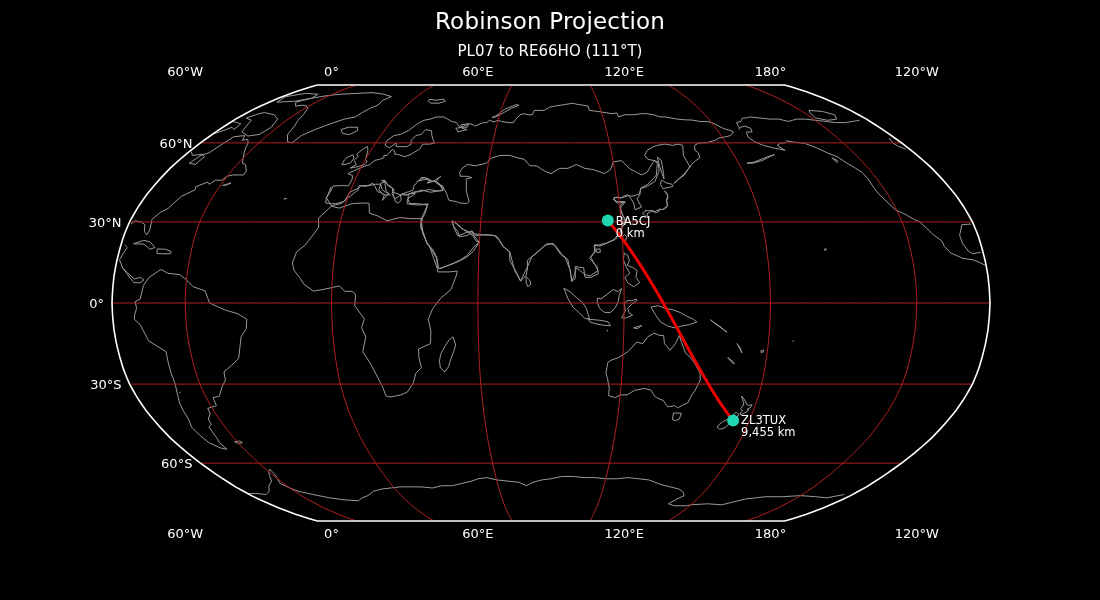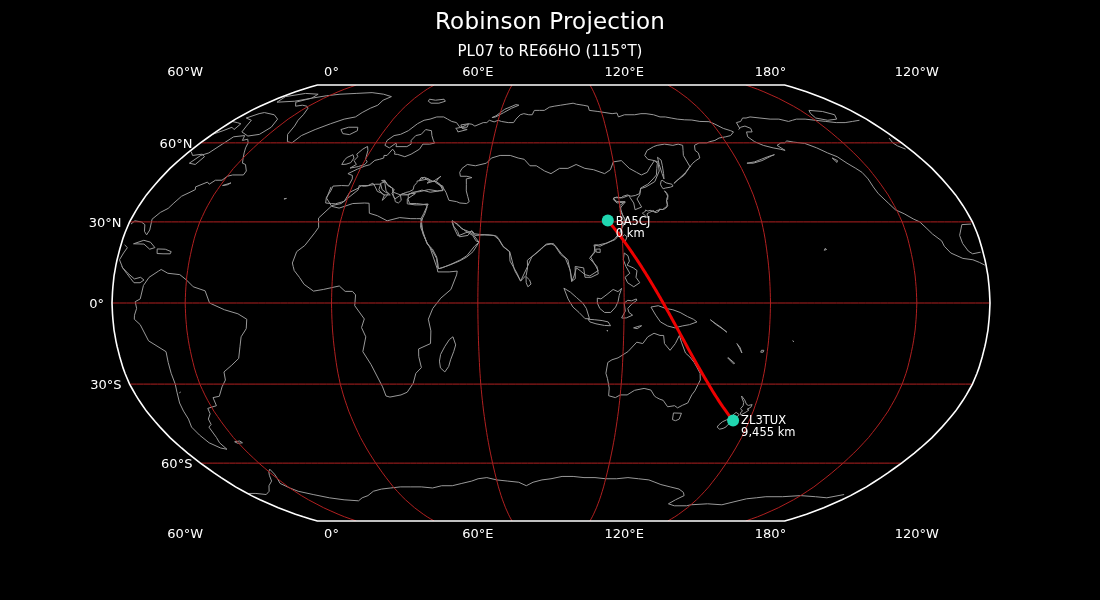--- a/index.html
+++ b/index.html
@@ -56,21 +56,21 @@
     font-size: 11.5px;
     fill: #ffffff;
   }
 </style>
 </head>
 <body>
 
 <div id="figure">
 
   <div class="title">Robinson Projection</div>
-  <div class="subtitle">PL07 to RE66HO (115°T)</div>
+  <div class="subtitle">PL07 to RE66HO (111°T)</div>
 
   <svg id="mapsvg" width="1100" height="600">
     <defs>
       <clipPath id="mapclip">
         <path id="clip-boundary" d="M784.64,521.00L791.66,518.92L798.68,516.83L806.51,514.19L815.13,510.99L823.75,507.79L832.86,503.80L841.98,499.80L850.52,495.62L858.49,491.25L866.47,486.88L873.68,482.24L880.90,477.60L887.92,472.86L894.75,468.00L901.59,463.14L907.98,458.11L914.37,453.08L920.45,447.98L926.23,442.81L932.01,437.64L936.98,432.36L941.95,427.09L946.66,421.78L951.12,416.43L955.58,411.08L959.29,405.70L962.99,400.31L966.36,394.91L969.40,389.50L972.44,384.10L974.72,378.69L977.01,373.28L978.95,367.88L980.57,362.47L982.19,357.06L983.56,351.66L984.93,346.25L986.08,340.84L987.03,335.44L987.98,330.03L988.54,324.63L989.10,319.22L989.51,313.81L989.75,308.41L990.00,303.00L989.75,297.59L989.51,292.19L989.10,286.78L988.54,281.37L987.98,275.97L987.03,270.56L986.08,265.16L984.93,259.75L983.56,254.34L982.19,248.94L980.57,243.53L978.95,238.12L977.01,232.72L974.72,227.31L972.44,221.90L969.40,216.50L966.36,211.09L962.99,205.69L959.29,200.30L955.58,194.92L951.12,189.57L946.66,184.22L941.95,178.91L936.98,173.64L932.01,168.36L926.23,163.19L920.45,158.02L914.37,152.92L907.98,147.89L901.59,142.86L894.75,138.00L887.92,133.14L880.90,128.40L873.68,123.76L866.47,119.12L858.49,114.75L850.52,110.38L841.98,106.20L832.86,102.20L823.75,98.21L815.13,95.01L806.51,91.81L798.68,89.17L791.66,87.08L784.64,85.00L317.36,85.00L310.34,87.08L303.32,89.17L295.49,91.81L286.87,95.01L278.25,98.21L269.14,102.20L260.02,106.20L251.48,110.38L243.51,114.75L235.53,119.12L228.32,123.76L221.10,128.40L214.08,133.14L207.25,138.00L200.41,142.86L194.02,147.89L187.63,152.92L181.55,158.02L175.77,163.19L169.99,168.36L165.02,173.64L160.05,178.91L155.34,184.22L150.88,189.57L146.42,194.92L142.71,200.30L139.01,205.69L135.64,211.09L132.60,216.50L129.56,221.90L127.28,227.31L124.99,232.72L123.05,238.12L121.43,243.53L119.81,248.94L118.44,254.34L117.07,259.75L115.92,265.16L114.97,270.56L114.02,275.97L113.46,281.37L112.90,286.78L112.49,292.19L112.25,297.59L112.00,303.00L112.25,308.41L112.49,313.81L112.90,319.22L113.46,324.63L114.02,330.03L114.97,335.44L115.92,340.84L117.07,346.25L118.44,351.66L119.81,357.06L121.43,362.47L123.05,367.88L124.99,373.28L127.28,378.69L129.56,384.10L132.60,389.50L135.64,394.91L139.01,400.31L142.71,405.70L146.42,411.08L150.88,416.43L155.34,421.78L160.05,427.09L165.02,432.36L169.99,437.64L175.77,442.81L181.55,447.98L187.63,453.08L194.02,458.11L200.41,463.14L207.25,468.00L214.08,472.86L221.10,477.60L228.32,482.24L235.53,486.88L243.51,491.25L251.48,495.62L260.02,499.80L269.14,503.80L278.25,507.79L286.87,510.99L295.49,514.19L303.32,516.83L310.34,518.92L317.36,521.00Z"></path>
       </clipPath>
     </defs>
 
     <g>
       <path id="map-bg" fill="#000000" d="M784.64,521.00L791.66,518.92L798.68,516.83L806.51,514.19L815.13,510.99L823.75,507.79L832.86,503.80L841.98,499.80L850.52,495.62L858.49,491.25L866.47,486.88L873.68,482.24L880.90,477.60L887.92,472.86L894.75,468.00L901.59,463.14L907.98,458.11L914.37,453.08L920.45,447.98L926.23,442.81L932.01,437.64L936.98,432.36L941.95,427.09L946.66,421.78L951.12,416.43L955.58,411.08L959.29,405.70L962.99,400.31L966.36,394.91L969.40,389.50L972.44,384.10L974.72,378.69L977.01,373.28L978.95,367.88L980.57,362.47L982.19,357.06L983.56,351.66L984.93,346.25L986.08,340.84L987.03,335.44L987.98,330.03L988.54,324.63L989.10,319.22L989.51,313.81L989.75,308.41L990.00,303.00L989.75,297.59L989.51,292.19L989.10,286.78L988.54,281.37L987.98,275.97L987.03,270.56L986.08,265.16L984.93,259.75L983.56,254.34L982.19,248.94L980.57,243.53L978.95,238.12L977.01,232.72L974.72,227.31L972.44,221.90L969.40,216.50L966.36,211.09L962.99,205.69L959.29,200.30L955.58,194.92L951.12,189.57L946.66,184.22L941.95,178.91L936.98,173.64L932.01,168.36L926.23,163.19L920.45,158.02L914.37,152.92L907.98,147.89L901.59,142.86L894.75,138.00L887.92,133.14L880.90,128.40L873.68,123.76L866.47,119.12L858.49,114.75L850.52,110.38L841.98,106.20L832.86,102.20L823.75,98.21L815.13,95.01L806.51,91.81L798.68,89.17L791.66,87.08L784.64,85.00L317.36,85.00L310.34,87.08L303.32,89.17L295.49,91.81L286.87,95.01L278.25,98.21L269.14,102.20L260.02,106.20L251.48,110.38L243.51,114.75L235.53,119.12L228.32,123.76L221.10,128.40L214.08,133.14L207.25,138.00L200.41,142.86L194.02,147.89L187.63,152.92L181.55,158.02L175.77,163.19L169.99,168.36L165.02,173.64L160.05,178.91L155.34,184.22L150.88,189.57L146.42,194.92L142.71,200.30L139.01,205.69L135.64,211.09L132.60,216.50L129.56,221.90L127.28,227.31L124.99,232.72L123.05,238.12L121.43,243.53L119.81,248.94L118.44,254.34L117.07,259.75L115.92,265.16L114.97,270.56L114.02,275.97L113.46,281.37L112.90,286.78L112.49,292.19L112.25,297.59L112.00,303.00L112.25,308.41L112.49,313.81L112.90,319.22L113.46,324.63L114.02,330.03L114.97,335.44L115.92,340.84L117.07,346.25L118.44,351.66L119.81,357.06L121.43,362.47L123.05,367.88L124.99,373.28L127.28,378.69L129.56,384.10L132.60,389.50L135.64,394.91L139.01,400.31L142.71,405.70L146.42,411.08L150.88,416.43L155.34,421.78L160.05,427.09L165.02,432.36L169.99,437.64L175.77,442.81L181.55,447.98L187.63,453.08L194.02,458.11L200.41,463.14L207.25,468.00L214.08,472.86L221.10,477.60L228.32,482.24L235.53,486.88L243.51,491.25L251.48,495.62L260.02,499.80L269.14,503.80L278.25,507.79L286.87,510.99L295.49,514.19L303.32,516.83L310.34,518.92L317.36,521.00Z"></path>

